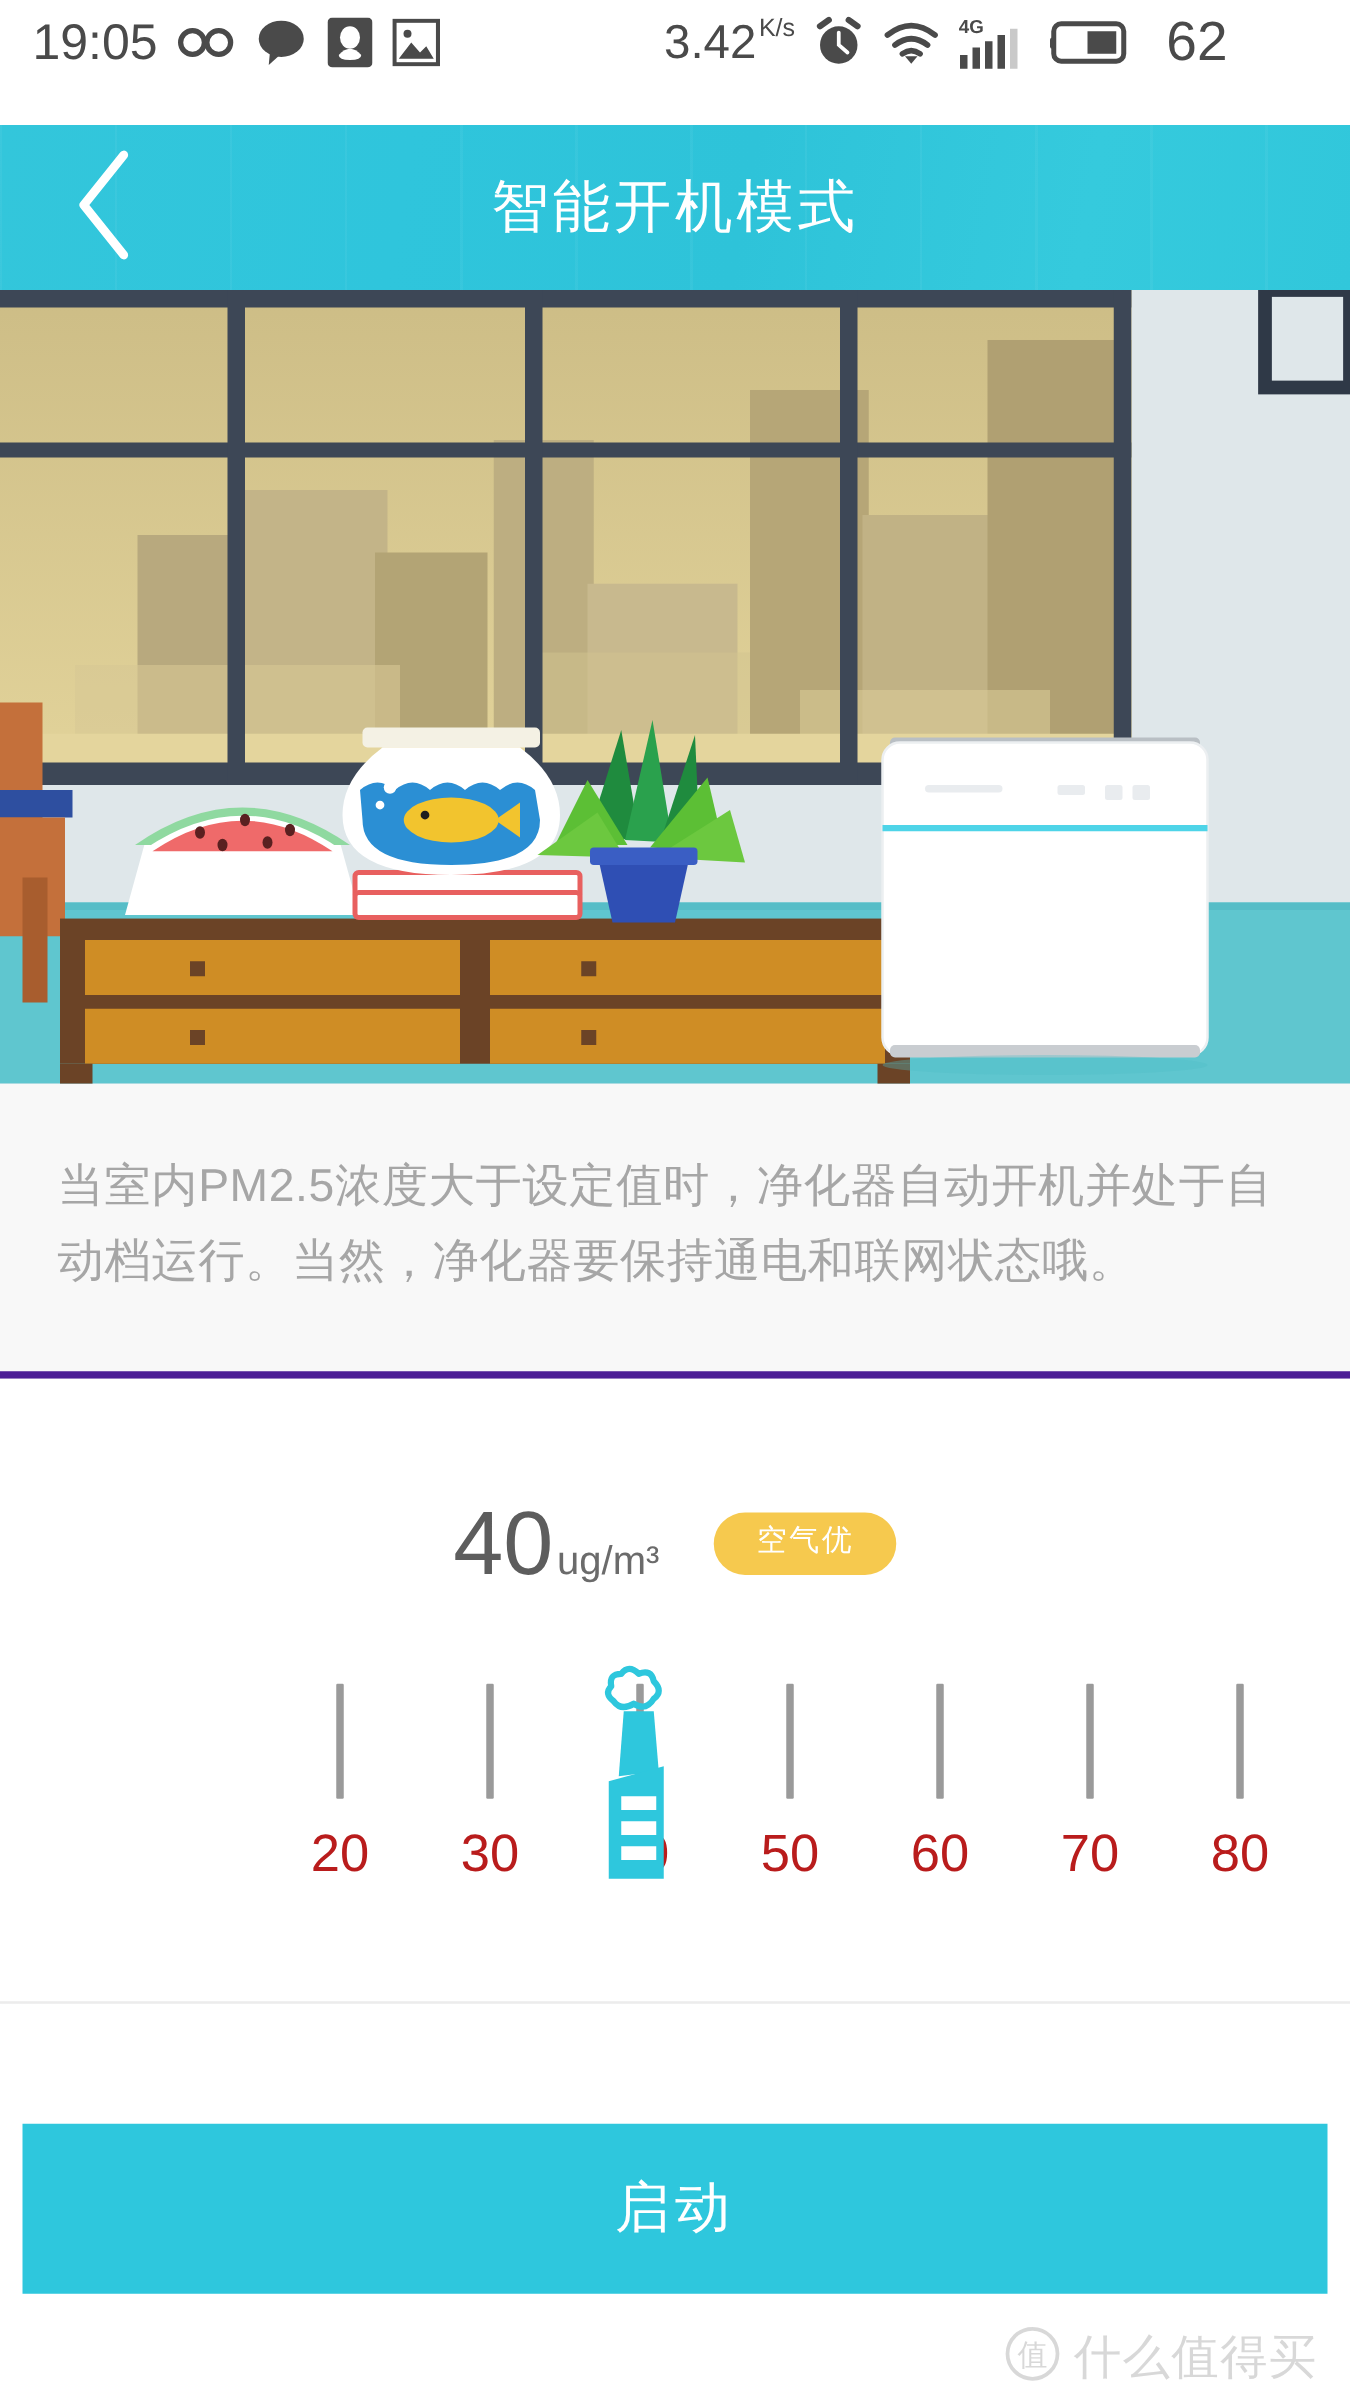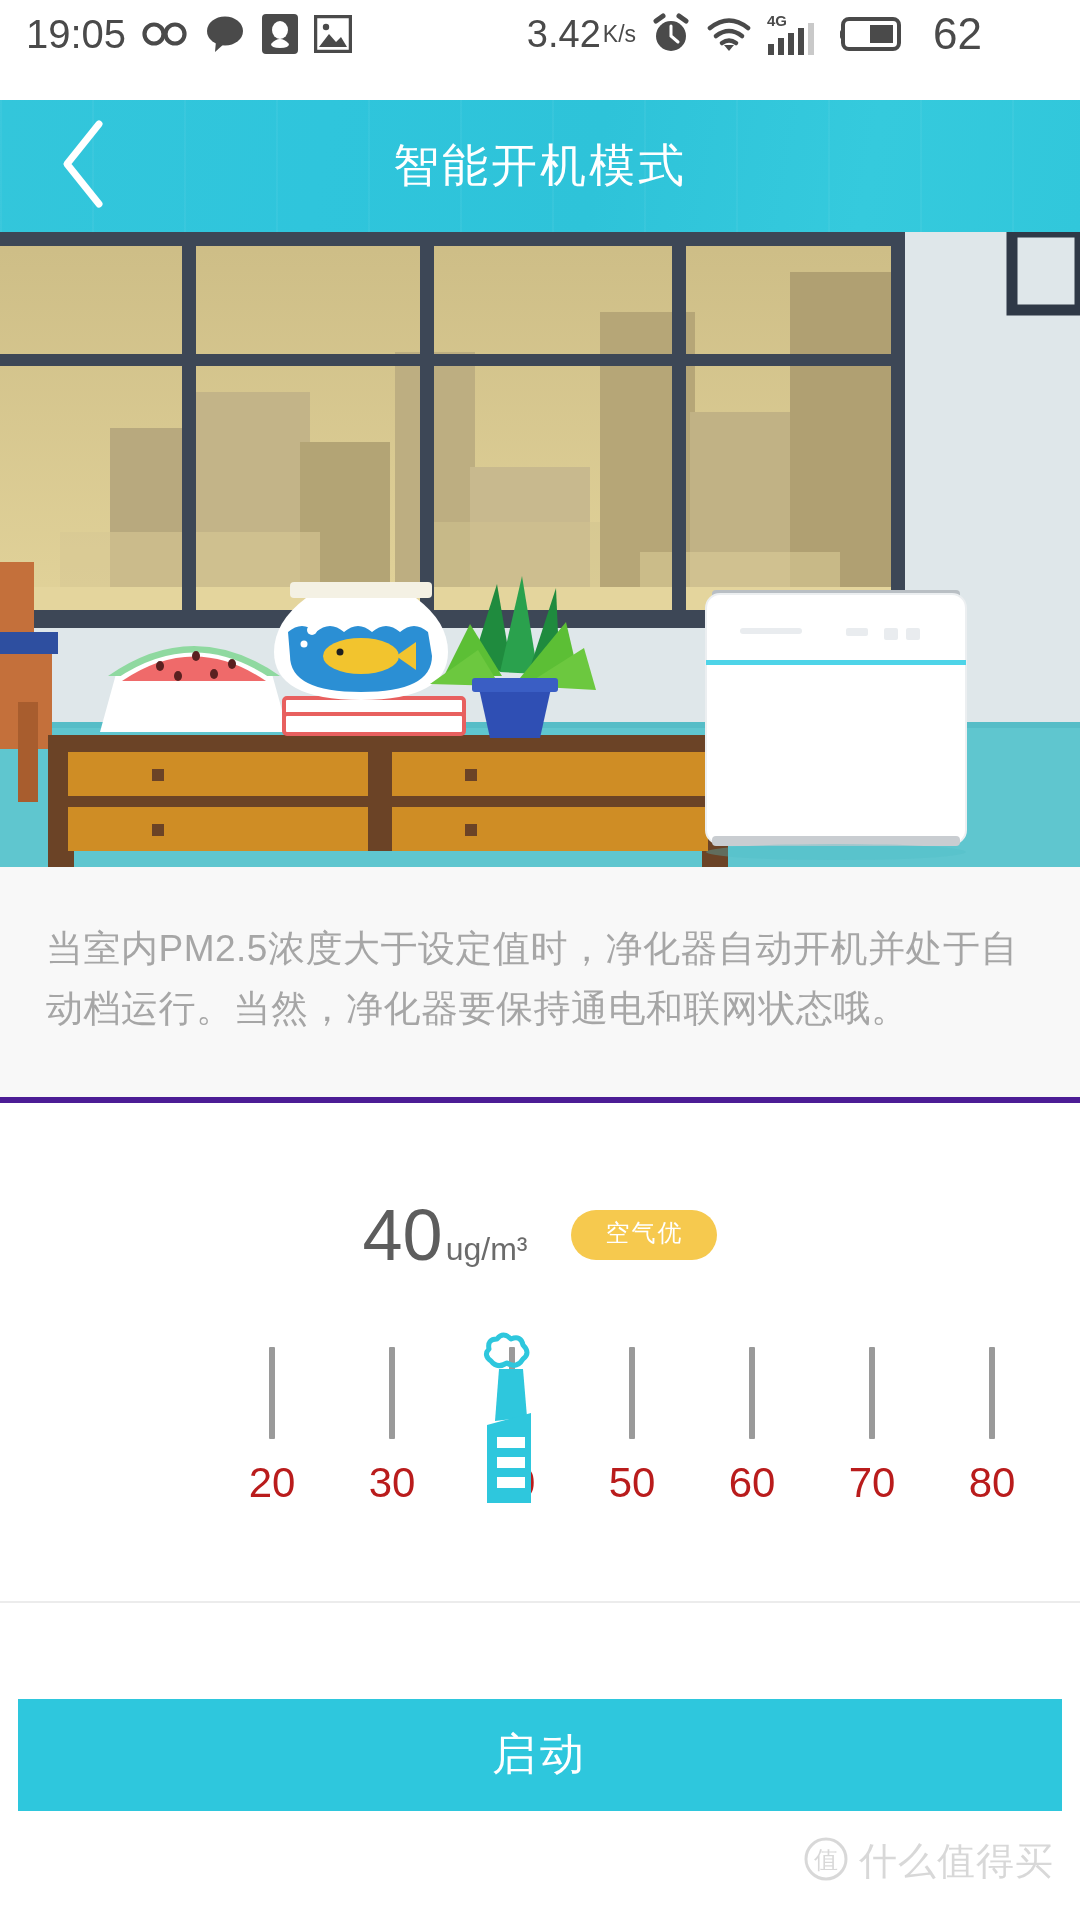--- a/index.html
+++ b/index.html
@@ -15,22 +15,22 @@
     position: relative;
     height: 68px; width: 1004px;
     background: #ffffff;
     display: flex; align-items: center;
     padding: 0 22px 0 26px;
     color: #4a4a4a;
   }
   .sb-left { display: flex; align-items: center; gap: 16px; }
   .sb-clock { font-size: 40px; letter-spacing: 0px; color: #4a4a4a; line-height: 1; }
   .sb-right { margin-left: auto; display: flex; align-items: center; gap: 15px; }
-  .sb-net { font-size: 38px; color: #4a4a4a; display: flex; align-items: center; }
-  .sb-net .unit { font-size: 23px; margin-left: 2px; line-height: 1; }
+  .sb-net { font-size: 38px; color: #4a4a4a; display: flex; align-items: flex-start; }
+  .sb-net .unit { font-size: 20px; margin-left: 2px; line-height: 1; }
   .sb-batt-num { font-size: 44px; color: #4a4a4a; margin-left: 12px;}
   .icn { display: inline-flex; align-items: center; justify-content: center; }
 
   
   .header {
     position: relative;
     height: 132px; width: 1080px;
     background: linear-gradient(100deg, #33c6db 0%, #2fc5dc 30%, #2ec3d9 55%, #35cadd 80%, #31c7db 100%);
     display: flex; align-items: center; justify-content: center; margin-top: 32px;
   }
@@ -94,21 +94,21 @@
   }
   .thumb {
     position: absolute; top: 6px; transform: translateX(-50%);
     width: 110px; height: 190px; z-index: 3;
   }
   .slider-divider { margin-top: 52px; height: 2px; background: #ececec; }
 
   
   .btn-area { position: relative; padding: 96px 18px 0 18px; }
   .start-btn {
-    width: 1044px; height: 112px; background: #2ec7dd;
+    width: 1044px; height: 136px; background: #2ec7dd;
     display: flex; align-items: center; justify-content: center;
     color: #ffffff; font-size: 44px; letter-spacing: 4px; border: none;
     cursor: pointer;
   }
 
   
   .watermark {
     position: absolute; right: 26px; bottom: -76px;
     display: flex; align-items: center; gap: 10px;
     opacity: 0.34;

